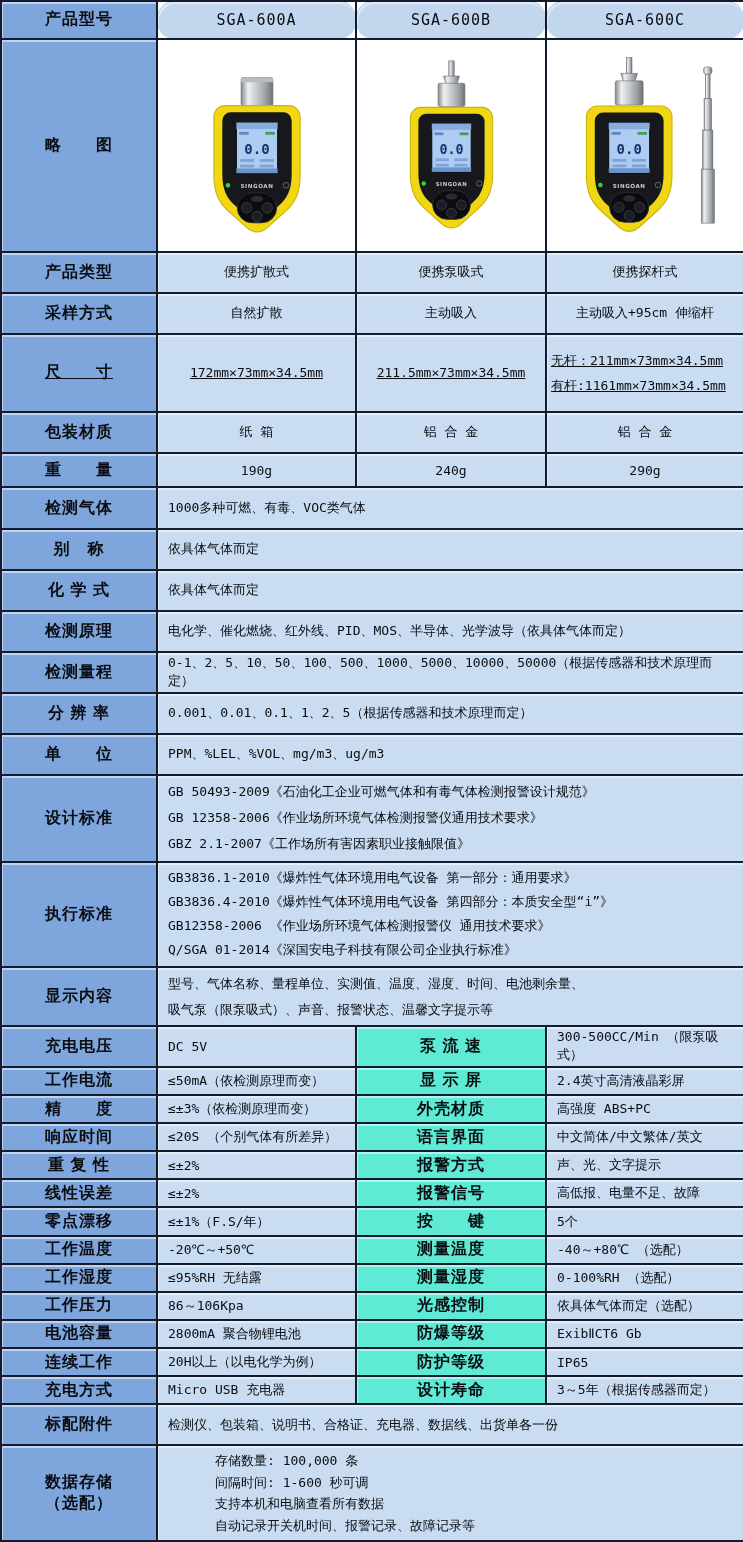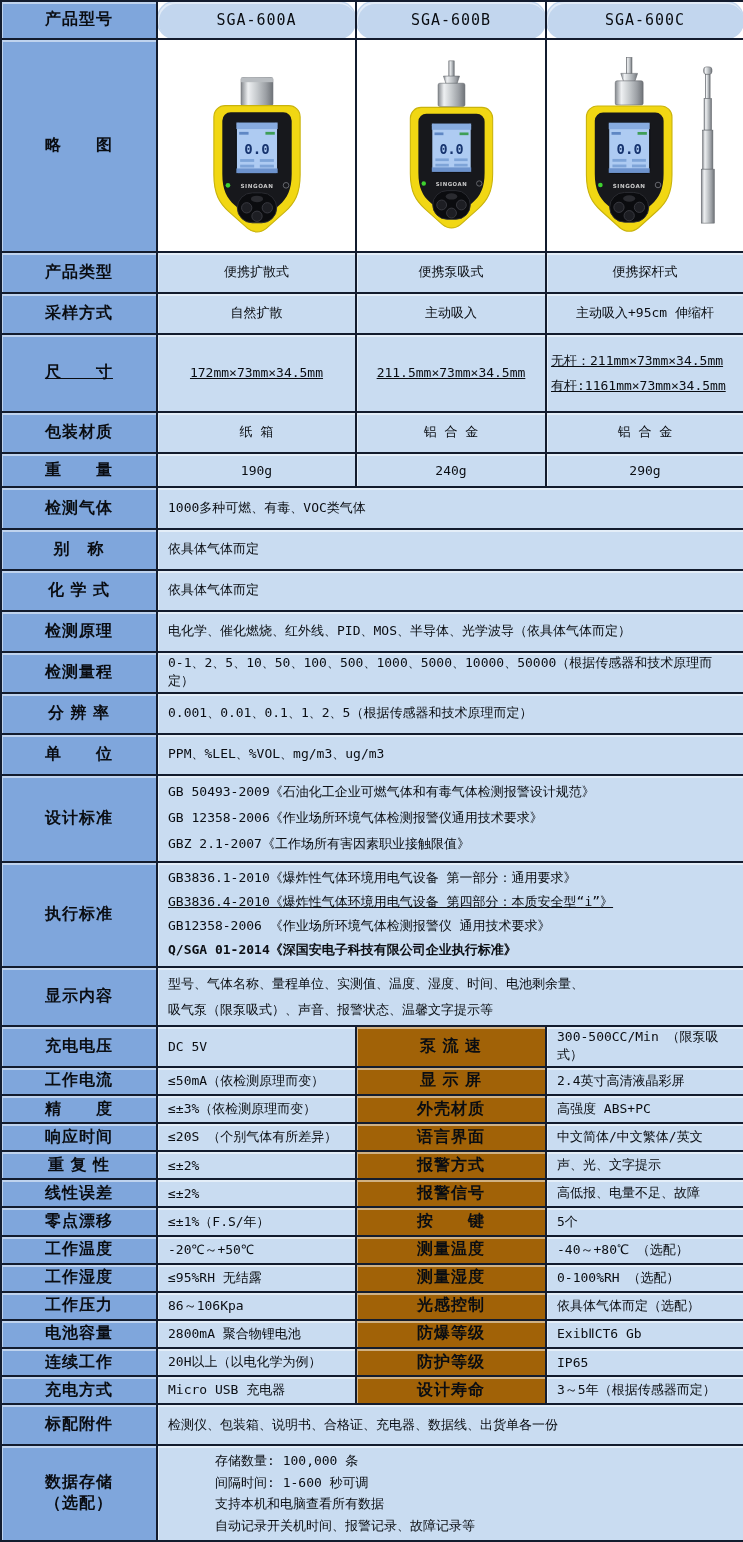--- a/index.html
+++ b/index.html
@@ -17,21 +17,21 @@
     overflow:hidden;
     vertical-align:middle;
   }
   td.lab{
     background:#7FA6DC;
     font-family:"Liberation Sans",sans-serif;
     font-weight:bold;font-size:16px;
     text-align:center;padding:0 4px;letter-spacing:1px;
   }
   td.lab2{
-    background:#a16207;
+    background:#5eead4;
     font-family:"Liberation Sans",sans-serif;
     font-weight:bold;font-size:16px;
     text-align:center;padding:0 4px;letter-spacing:1px;
   }
   td.hval{
     background:#C2D6EE;
     text-align:center;font-size:15px;letter-spacing:1px;border-radius:17px;
   }
   td.val{
     background:#C9DCF1;
@@ -265,23 +265,23 @@
       <div>GBZ 2.1-2007《工作场所有害因素职业接触限值》</div>
     </div>
   </td>
 </tr>
 
 <tr class="h97">
   <td class="lab">执行标准</td>
   <td class="val" colspan="3">
     <div class="lines" style="line-height:24px;">
       <div style="line-height:24px;">GB3836.1-2010《爆炸性气体环境用电气设备  第一部分：通用要求》</div>
-      <div style="line-height:24px;text-decoration:underline;">GB3836.4-2010《爆炸性气体环境用电气设备  第四部分：本质安全型“i”》</div>
+      <div style="line-height:24px;">GB3836.4-2010《爆炸性气体环境用电气设备  第四部分：本质安全型“i”》</div>
       <div style="line-height:24px;">GB12358-2006 《作业场所环境气体检测报警仪  通用技术要求》</div>
-      <div style="line-height:24px;font-weight:bold;">Q/SGA 01-2014《深国安电子科技有限公司企业执行标准》</div>
+      <div style="line-height:24px;">Q/SGA 01-2014《深国安电子科技有限公司企业执行标准》</div>
     </div>
   </td>
 </tr>
 
 <tr class="h53">
   <td class="lab">显示内容</td>
   <td class="val" colspan="3">
     <div class="lines std">
       <div>型号、气体名称、量程单位、实测值、温度、湿度、时间、电池剩余量、</div>
       <div>吸气泵（限泵吸式）、声音、报警状态、温馨文字提示等</div>

